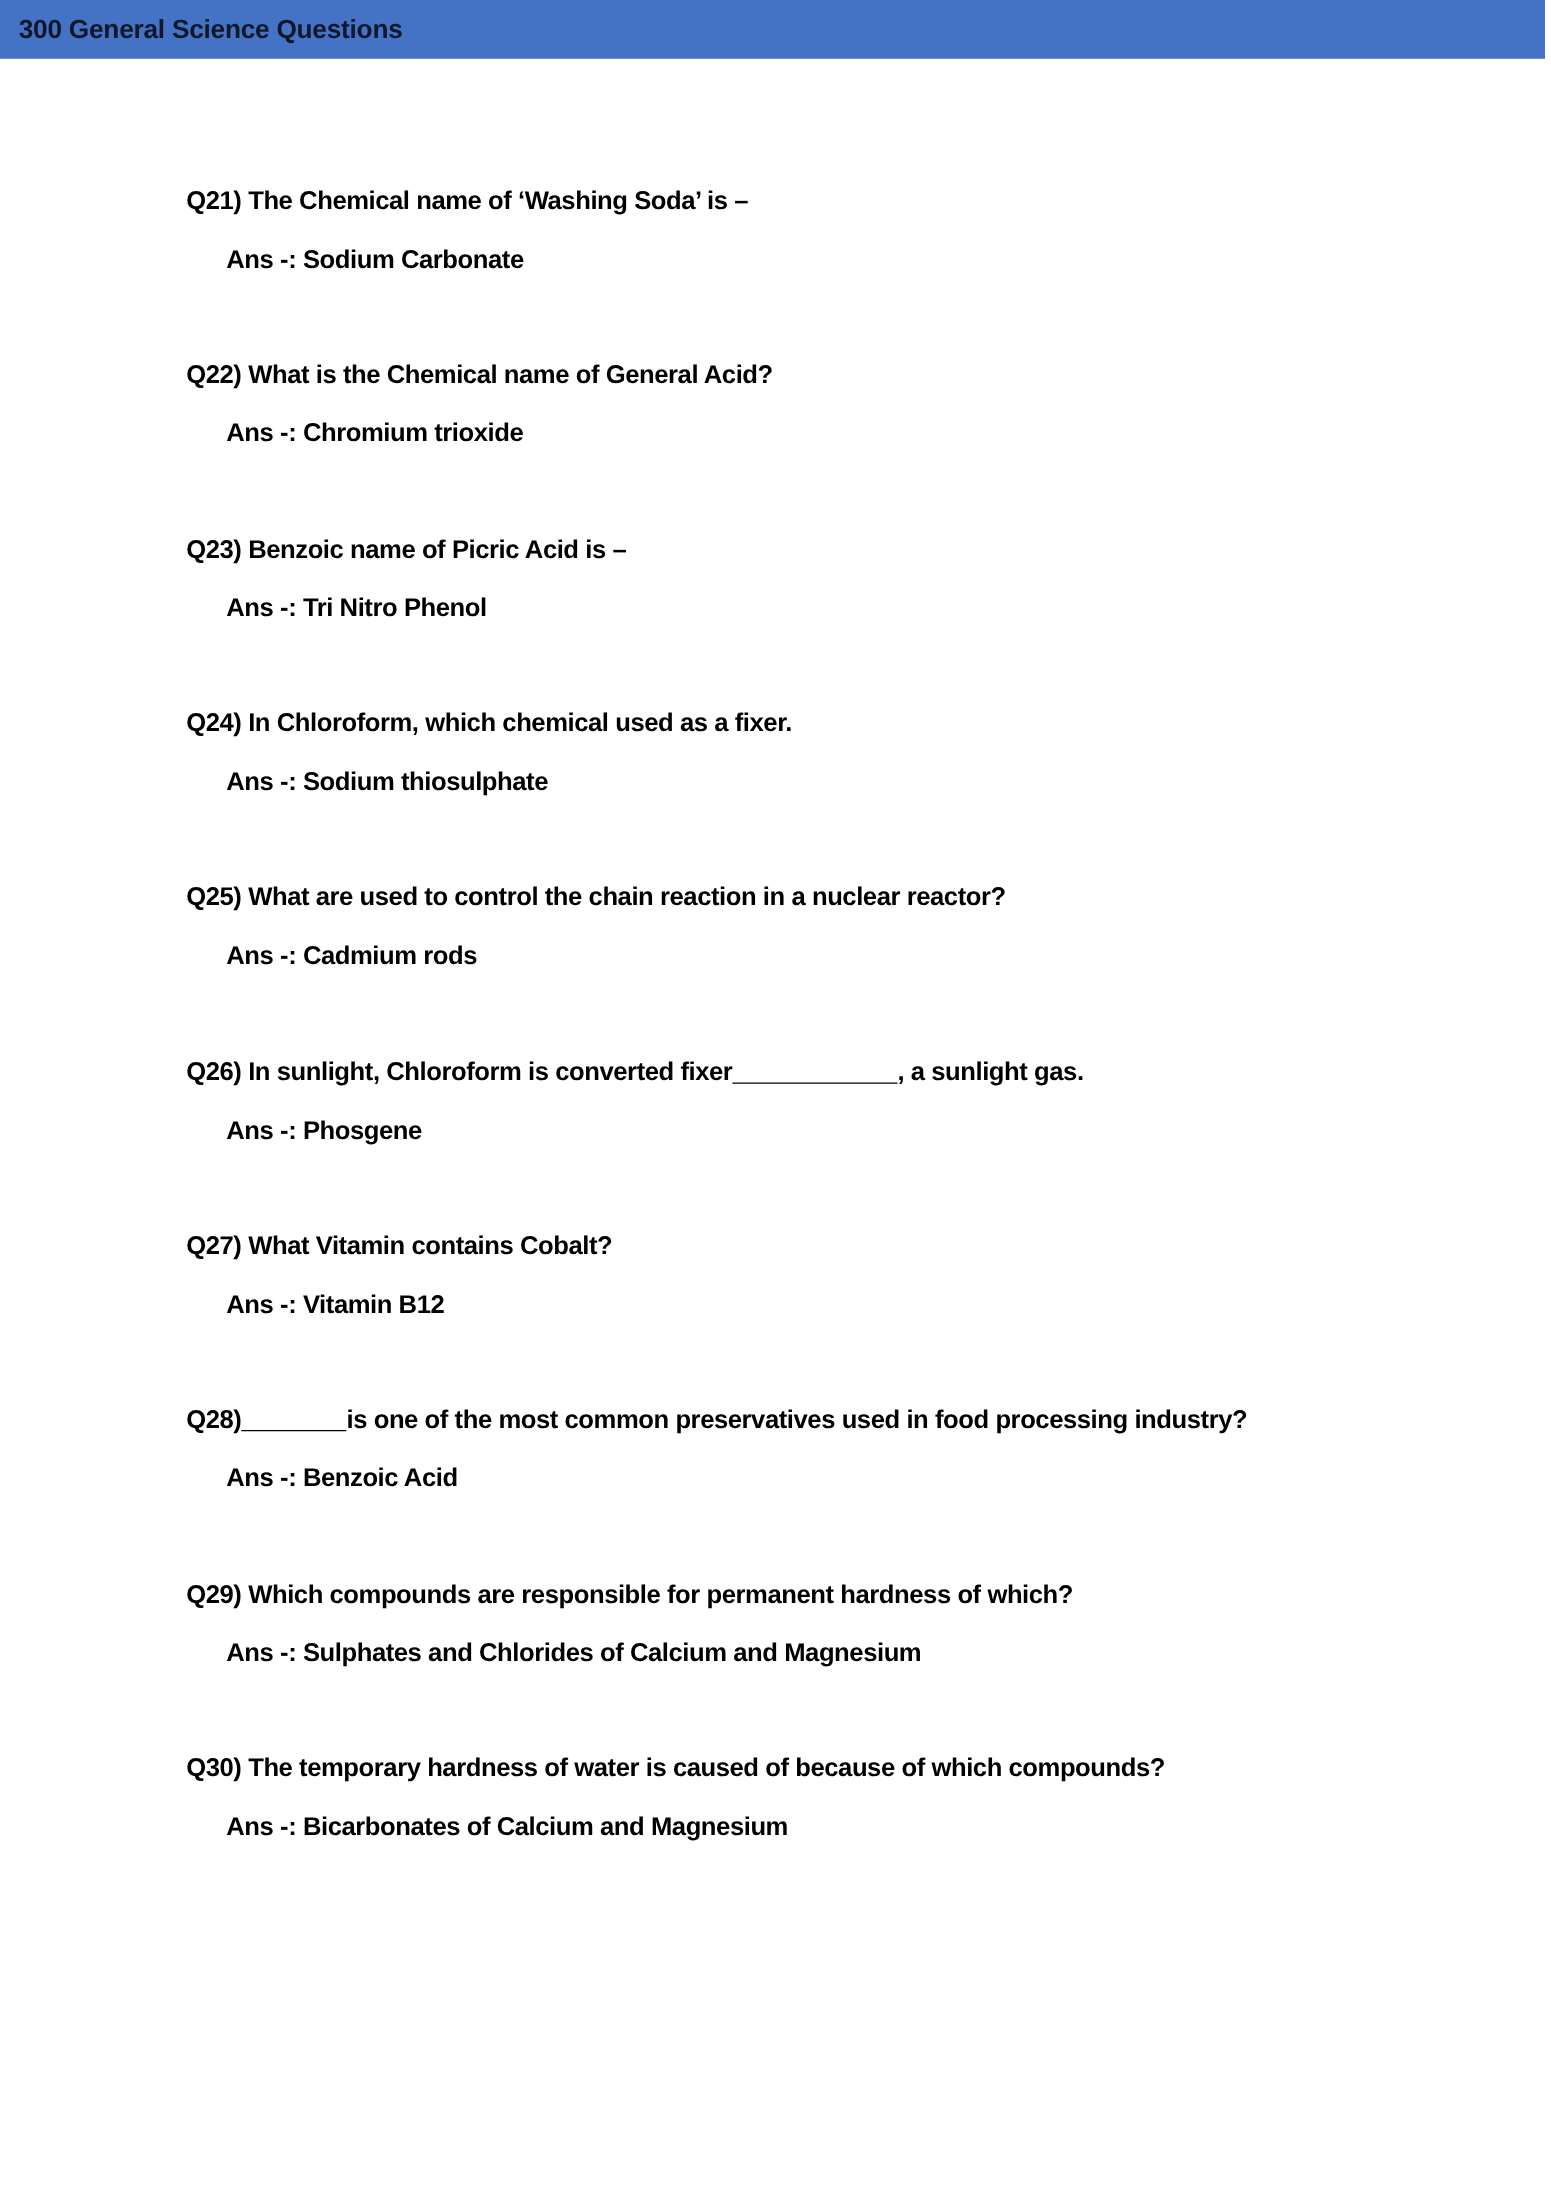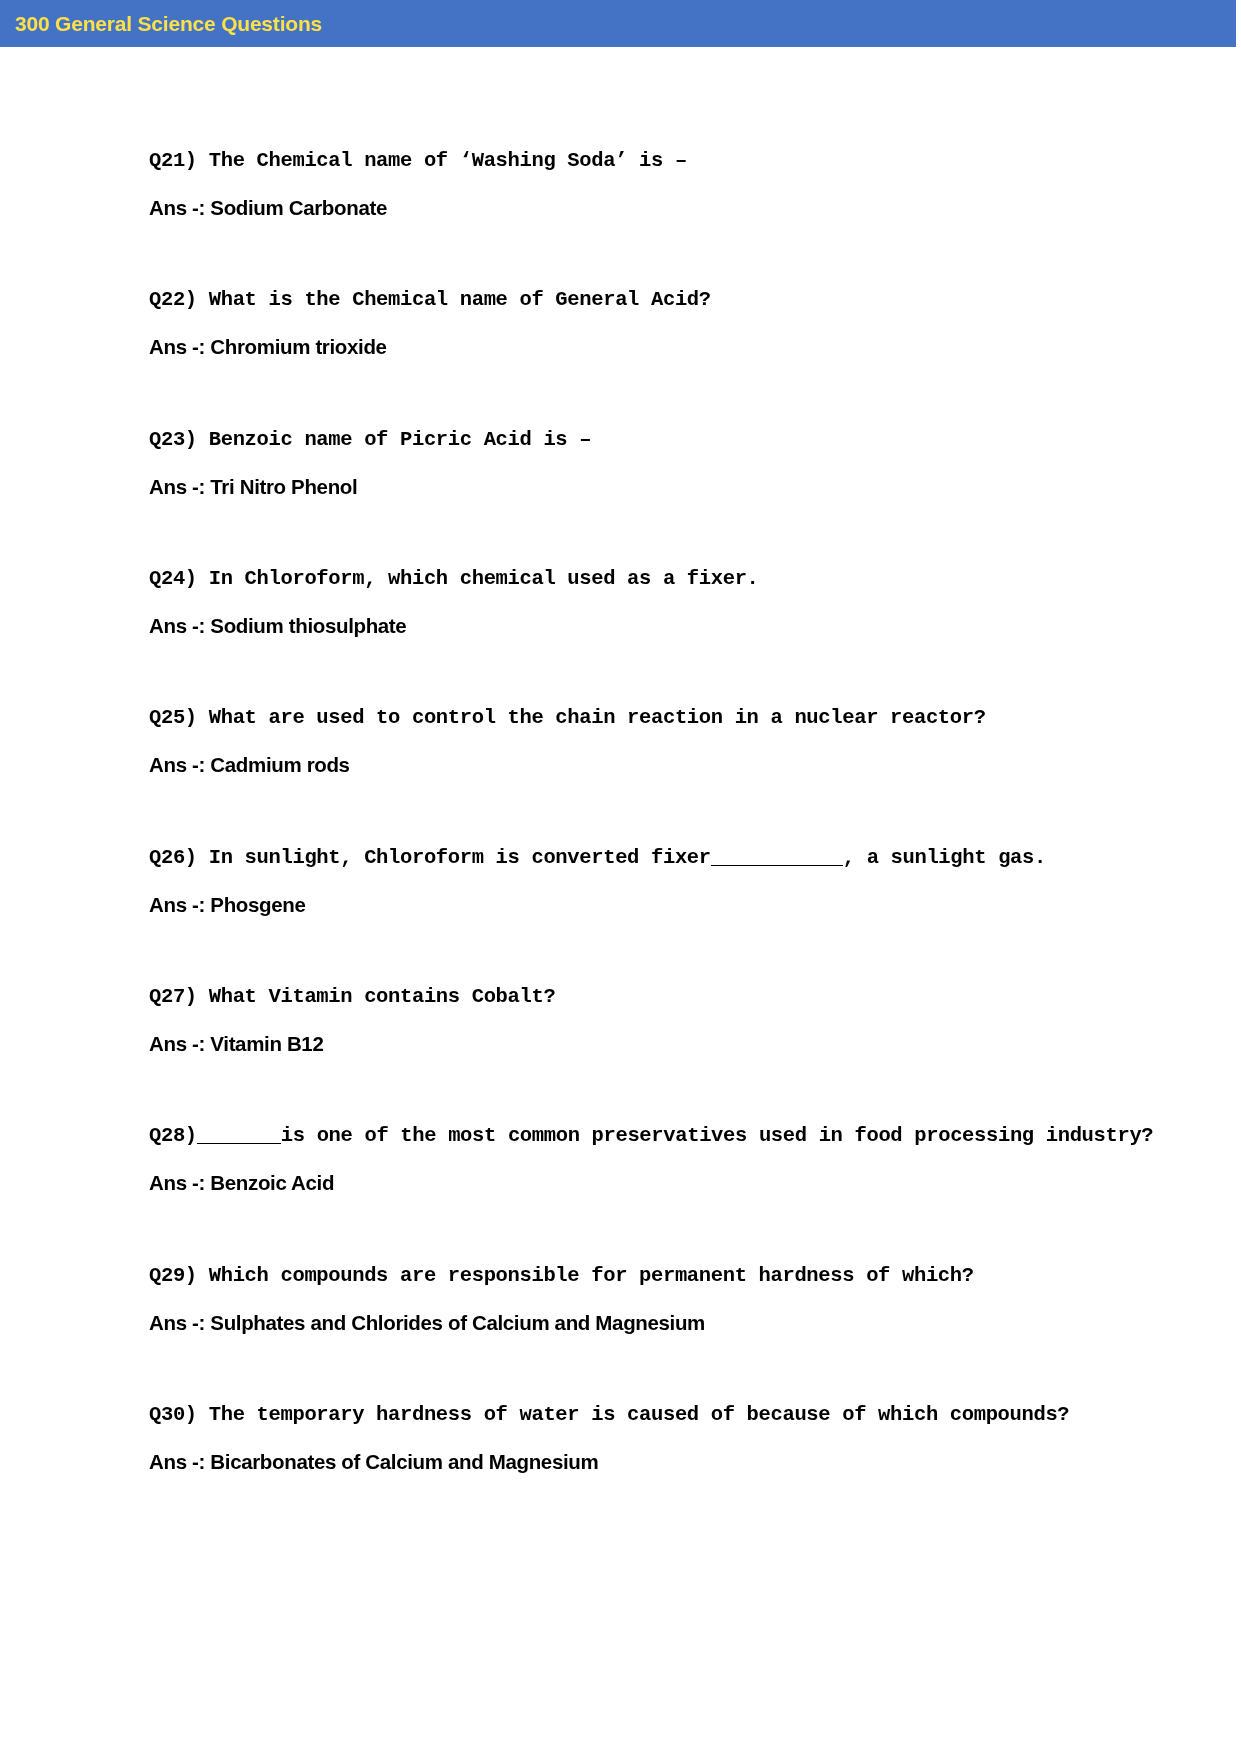--- a/index.html
+++ b/index.html
@@ -21,21 +21,21 @@
       top: 0;
       width: 1236px;
       height: 47px;
       background: #4472c4;
       box-sizing: border-box;
       padding-left: 15px;
       display: flex;
       align-items: center;
     }
     .header-title {
-      color: #fde047;
+      color: #0f172a;
       font-weight: bold;
       font-size: 21px;
       letter-spacing: -0.2px;
       padding-top: 1px;
       text-align: right;
     }
     .qa-list {
       position: absolute;
       left: 149px;
       top: 148px;
@@ -48,22 +48,22 @@
     }
     .question, .answer {
       position: absolute;
       left: 0;
       white-space: nowrap;
       font-weight: bold;
       font-size: 20.5px;
       letter-spacing: -0.35px;
       line-height: 26px;
     }
-    .question { top: 0; font-family: Liberation Mono, monospace; }
-    .answer { top: 47px; }
+    .question { top: 0; }
+    .answer { top: 47px; margin-left: 32px; }
     .blank {
       display: inline-block;
       border-bottom: 1.5px solid #000;
       height: 19px;
       vertical-align: baseline;
       margin: 0 0 -3px 0;
     }
     .blank-long { width: 132px; }
     .blank-short { width: 84px; }
   </style>

